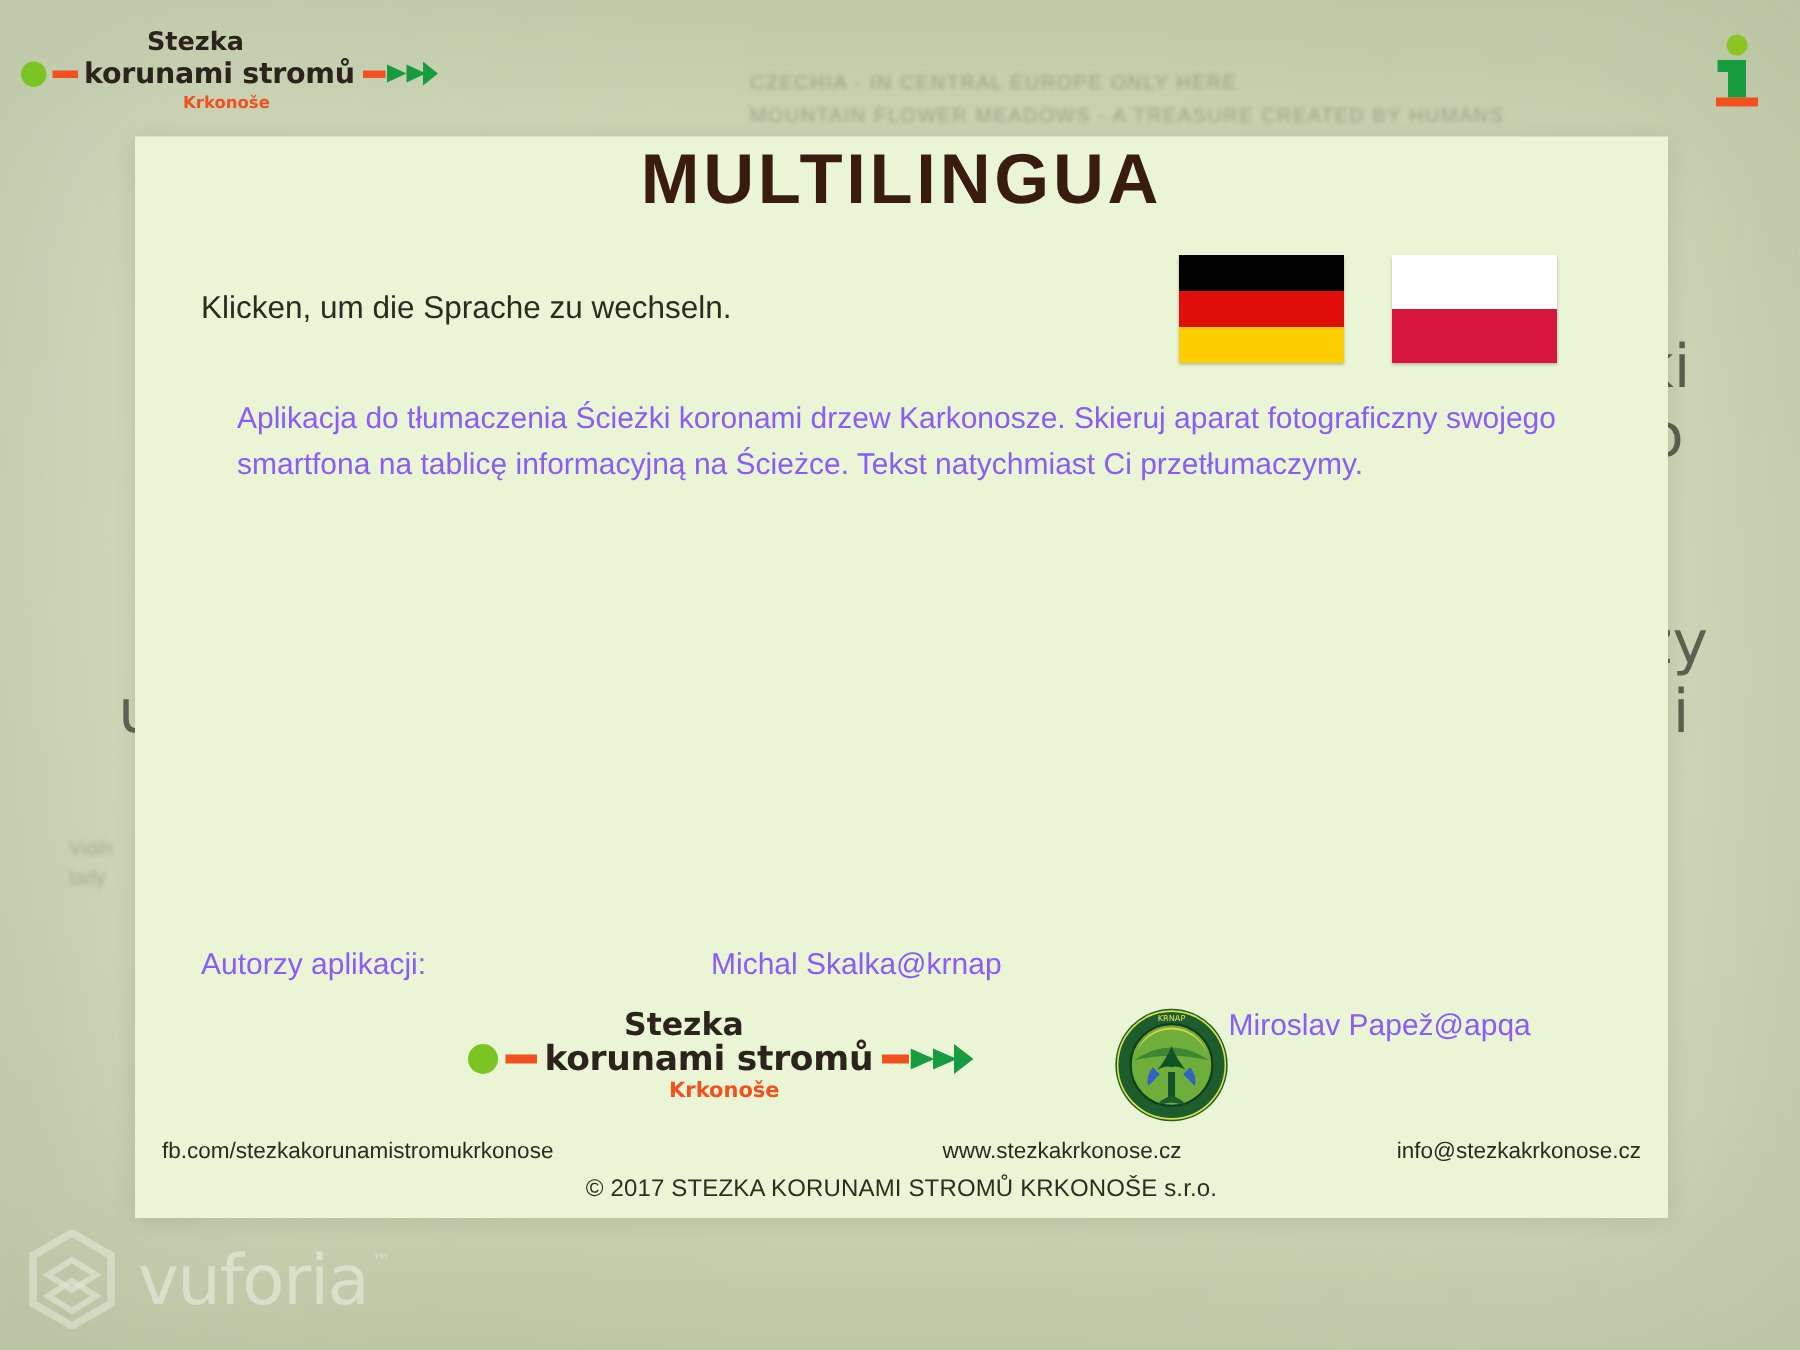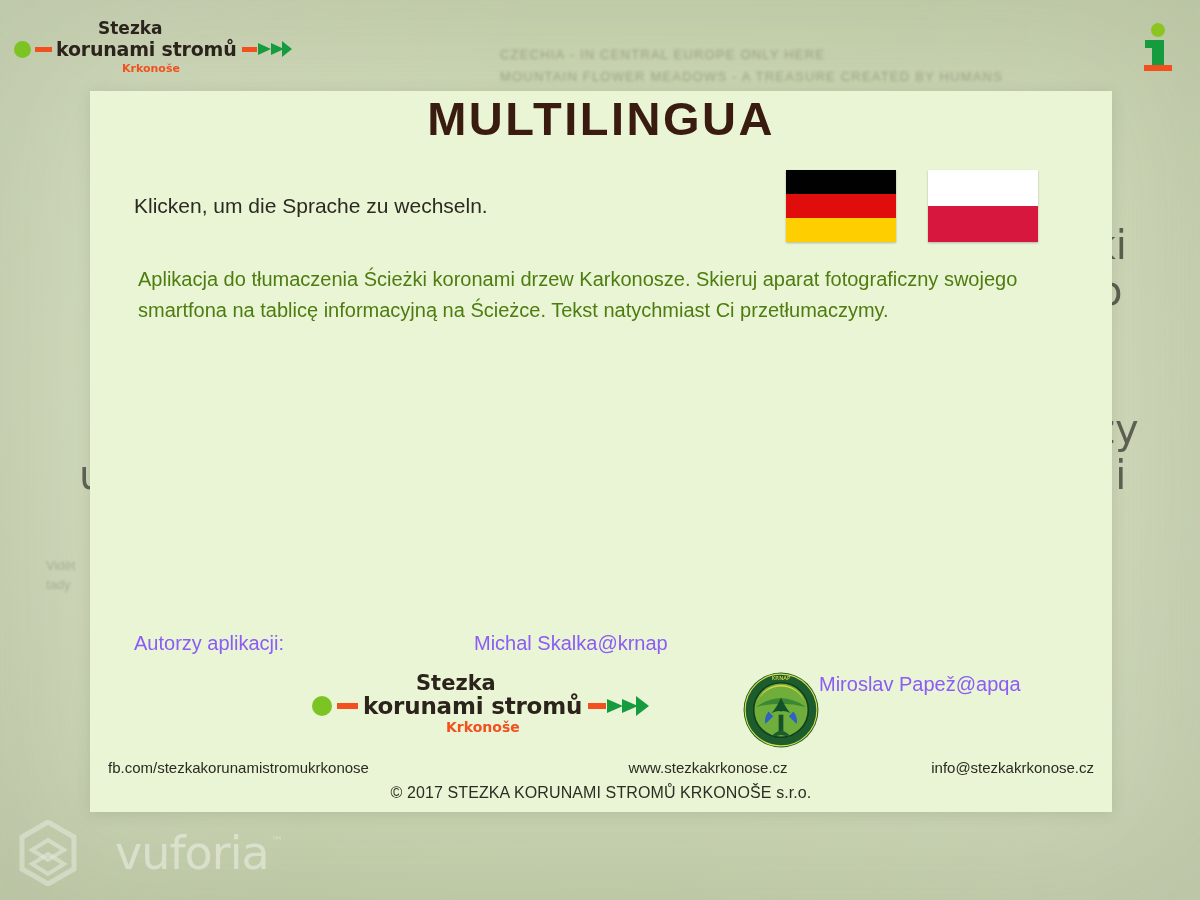--- a/index.html
+++ b/index.html
@@ -246,23 +246,23 @@
     display: block;
   }
   .flag-de .b1 { height: 24px; background: #010101; }
   .flag-de .b2 { height: 24px; background: #e00d0d; }
   .flag-de .b3 { height: 24px; background: #ffce00; }
   .flag-pl .b1 { height: 36px; background: #ffffff; }
   .flag-pl .b2 { height: 36px; background: #d8173f; }
 
   #card-desc {
     margin-top: 22px;
-    padding-left: 48px;
+    padding-left: 68px;
     padding-right: 46px;
-    color: #4d7c0f;
+    color: #8b5cf6;
     font-size: 20px;
     line-height: 31px;
   }
 
   
   #authors-row {
     position: absolute;
     left: 0; right: 0;
     top: 541px;
     display: flex;
@@ -366,21 +366,20 @@
     gap: 14px;
     opacity: 0.55;
     pointer-events: none;
   }
   #vuforia .vf-word {
     font-family: "DejaVu Sans", sans-serif;
     font-size: 46px;
     color: rgba(255,255,255,0.72);
     letter-spacing: -1px;
     position: relative;
-    margin-left: 23px;
   }
   #vuforia .vf-tm {
     position: absolute;
     right: -14px;
     top: 8px;
     font-size: 13px;
     color: rgba(255,255,255,0.6);
   }
 </style>
 </head>

